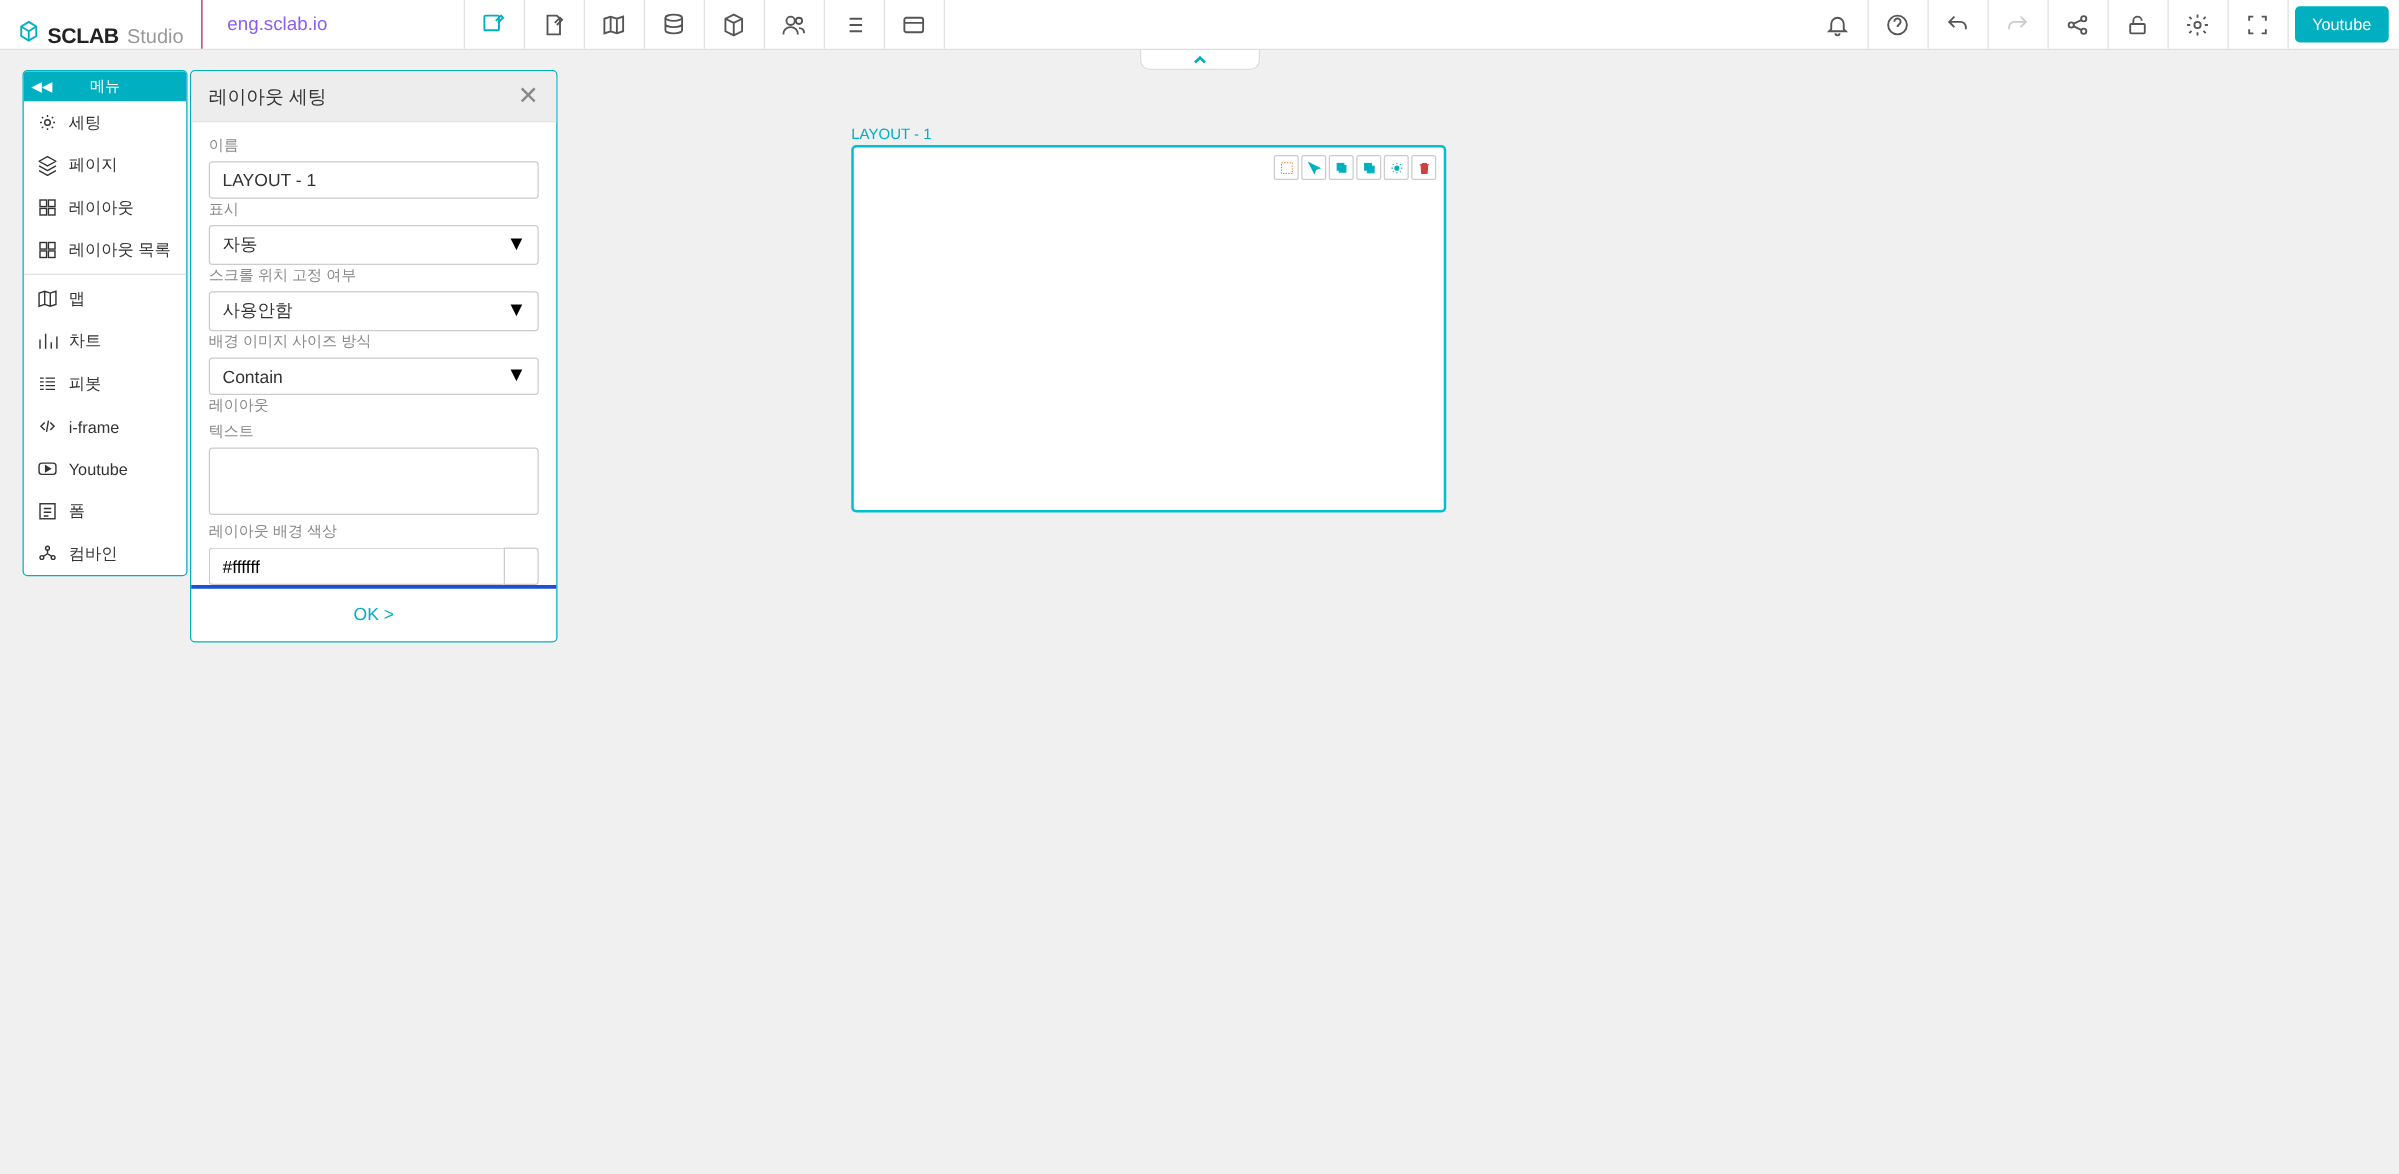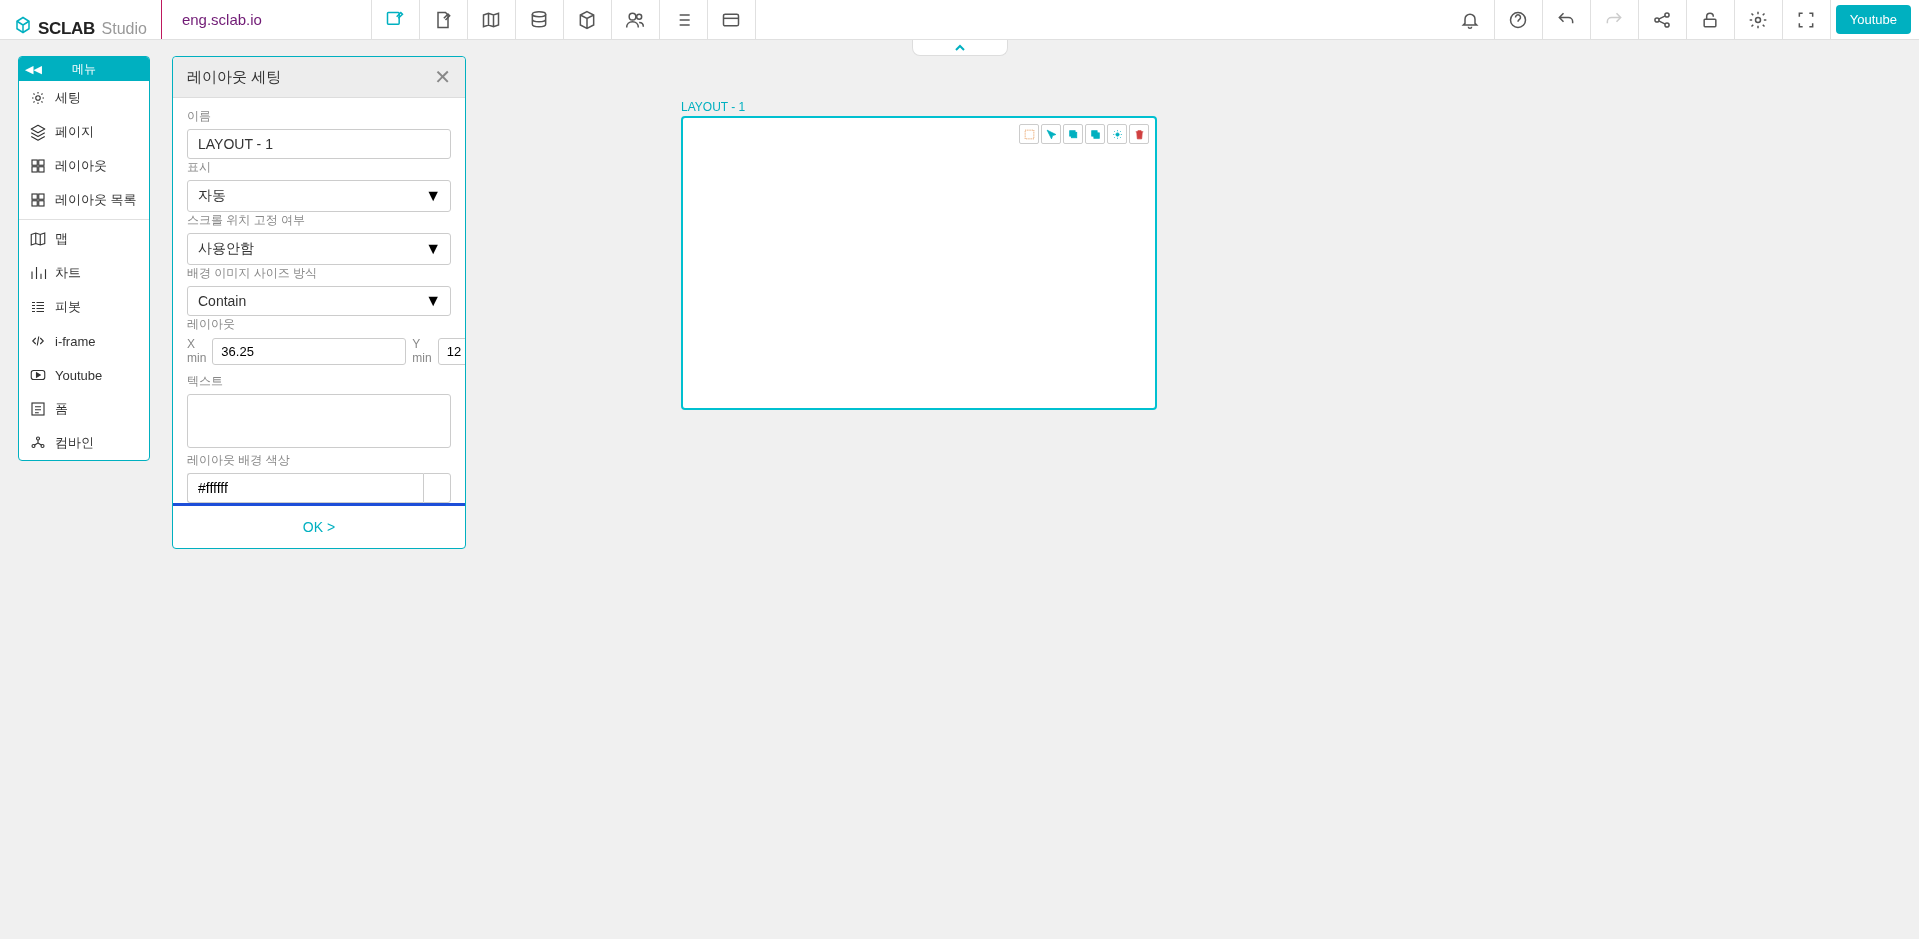--- a/index.html
+++ b/index.html
@@ -4,39 +4,39 @@
 <style>
 * { margin: 0; padding: 0; box-sizing: border-box; font-family: -apple-system, BlinkMacSystemFont, "Segoe UI", sans-serif; }
 body { background: #f0f0f0; width: 1919px; height: 939px; overflow: hidden; position: relative; }
 
 
 .topbar { height: 40px; background: #fff; border-bottom: 1px solid #e0e0e0; display: flex; align-items: stretch; }
 .logo-section { display: flex; align-items: flex-end; padding: 0 14px; border-right: 1px solid #be185d; gap: 6px; }
 .logo-icon { color: #00b0c0; font-weight: bold; font-size: 18px; }
 .logo-text { font-weight: 700; font-size: 17px; color: #222; letter-spacing: -0.3px; }
 .logo-sub { color: #999; font-size: 16px; margin-left: 2px; font-weight: 400; }
-.domain-section { display: flex; align-items: center; padding: 0 20px; color: #701a75; font-size: 15px; border-right: 1px solid #e0e0e0; min-width: 210px; }
+.domain-section { display: flex; align-items: center; padding: 0 20px; color: #8b5cf6; font-size: 15px; border-right: 1px solid #e0e0e0; min-width: 210px; }
 .toolbar-group { display: flex; align-items: stretch; }
 .toolbar-btn { width: 48px; display: flex; align-items: center; justify-content: center; border-right: 1px solid #e0e0e0; cursor: pointer; color: #555; }
 .toolbar-btn.active { color: #00b0c0; }
 .toolbar-btn svg { width: 20px; height: 20px; }
 .topbar-right { margin-left: auto; display: flex; align-items: stretch; }
 .publish-btn { background: #00b0c0; color: #fff; border: none; padding: 0 14px; margin: 5px 8px 5px 5px; border-radius: 4px; font-size: 13px; cursor: pointer; }
 
 
 .sidebar { position: absolute; top: 56px; left: 18px; width: 132px; background: #fff; border: 1px solid #00b0c0; border-radius: 4px; overflow: hidden; }
 .sidebar-header { background: #00b0c0; color: #fff; height: 24px; display: flex; align-items: center; font-size: 12px; position: relative; }
 .sidebar-collapse { position: absolute; left: 6px; color: #fff; cursor: pointer; font-size: 11px; }
 .sidebar-title { margin: 0 auto; }
 .sidebar-item { display: flex; align-items: center; gap: 8px; padding: 8px 10px; font-size: 13px; color: #333; cursor: pointer; }
 .sidebar-item svg { width: 18px; height: 18px; flex-shrink: 0; stroke: #333; fill: none; stroke-width: 1.5; }
 .sidebar-divider { height: 1px; background: #e0e0e0; margin: 2px 0; }
 
 
-.settings-panel { position: absolute; top: 56px; left: 172px; width: 294px; background: #fff; border: 1px solid #00b0c0; border-radius: 4px; display: flex; flex-direction: column; max-height: 670px; }
+.settings-panel { position: absolute; top: 56px; left: 152px; width: 294px; background: #fff; border: 1px solid #00b0c0; border-radius: 4px; display: flex; flex-direction: column; max-height: 670px; }
 .settings-header { background: #ededed; border-bottom: 1px solid #ddd; padding: 10px 14px; display: flex; align-items: center; justify-content: space-between; border-radius: 4px 4px 0 0; }
 .settings-title { font-size: 15px; color: #333; }
 .settings-close { color: #888; cursor: pointer; font-size: 20px; line-height: 1; }
 .settings-body { padding: 10px 14px 0; overflow-y: auto; flex: 1; }
 .field-group { }
 .field-label { font-size: 12px; color: #888; margin-bottom: 4px; display: block; }
 .text-input { width: 100%; border: 1px solid #ccc; border-radius: 3px; padding: 6px 10px; font-size: 14px; color: #333; }
 .select-wrap { position: relative; }
 .select-input { width: 100%; border: 1px solid #ccc; border-radius: 3px; padding: 6px 10px; font-size: 14px; color: #333; appearance: none; background: #fff; cursor: pointer; }
 .select-arrow { position: absolute; right: 10px; top: 50%; transform: translateY(-50%); pointer-events: none; }
@@ -342,26 +342,20 @@
     </div>
     <div class="field-group">
       <label class="field-label">배경 이미지 사이즈 방식</label>
       <div class="select-wrap">
         <div class="select-input">Contain</div>
         <span class="select-arrow">▼</span>
       </div>
     </div>
     <div class="field-group">
       <label class="field-label">레이아웃</label>
-      <div class="coord-row">
-        <span class="coord-label">X min</span>
-        <input class="coord-input" value="36.25" style="">
-        <span class="coord-label">Y min</span>
-        <input class="coord-input" value="12" style="">
-      </div>
     </div>
     <div class="field-group">
       <label class="field-label">텍스트</label>
       <textarea class="text-area" style=""></textarea>
     </div>
     <div class="field-group">
       <label class="field-label">레이아웃 배경 색상</label>
       <div class="color-row">
         <input class="color-input" value="#ffffff" style="">
         <div class="color-swatch"></div>

